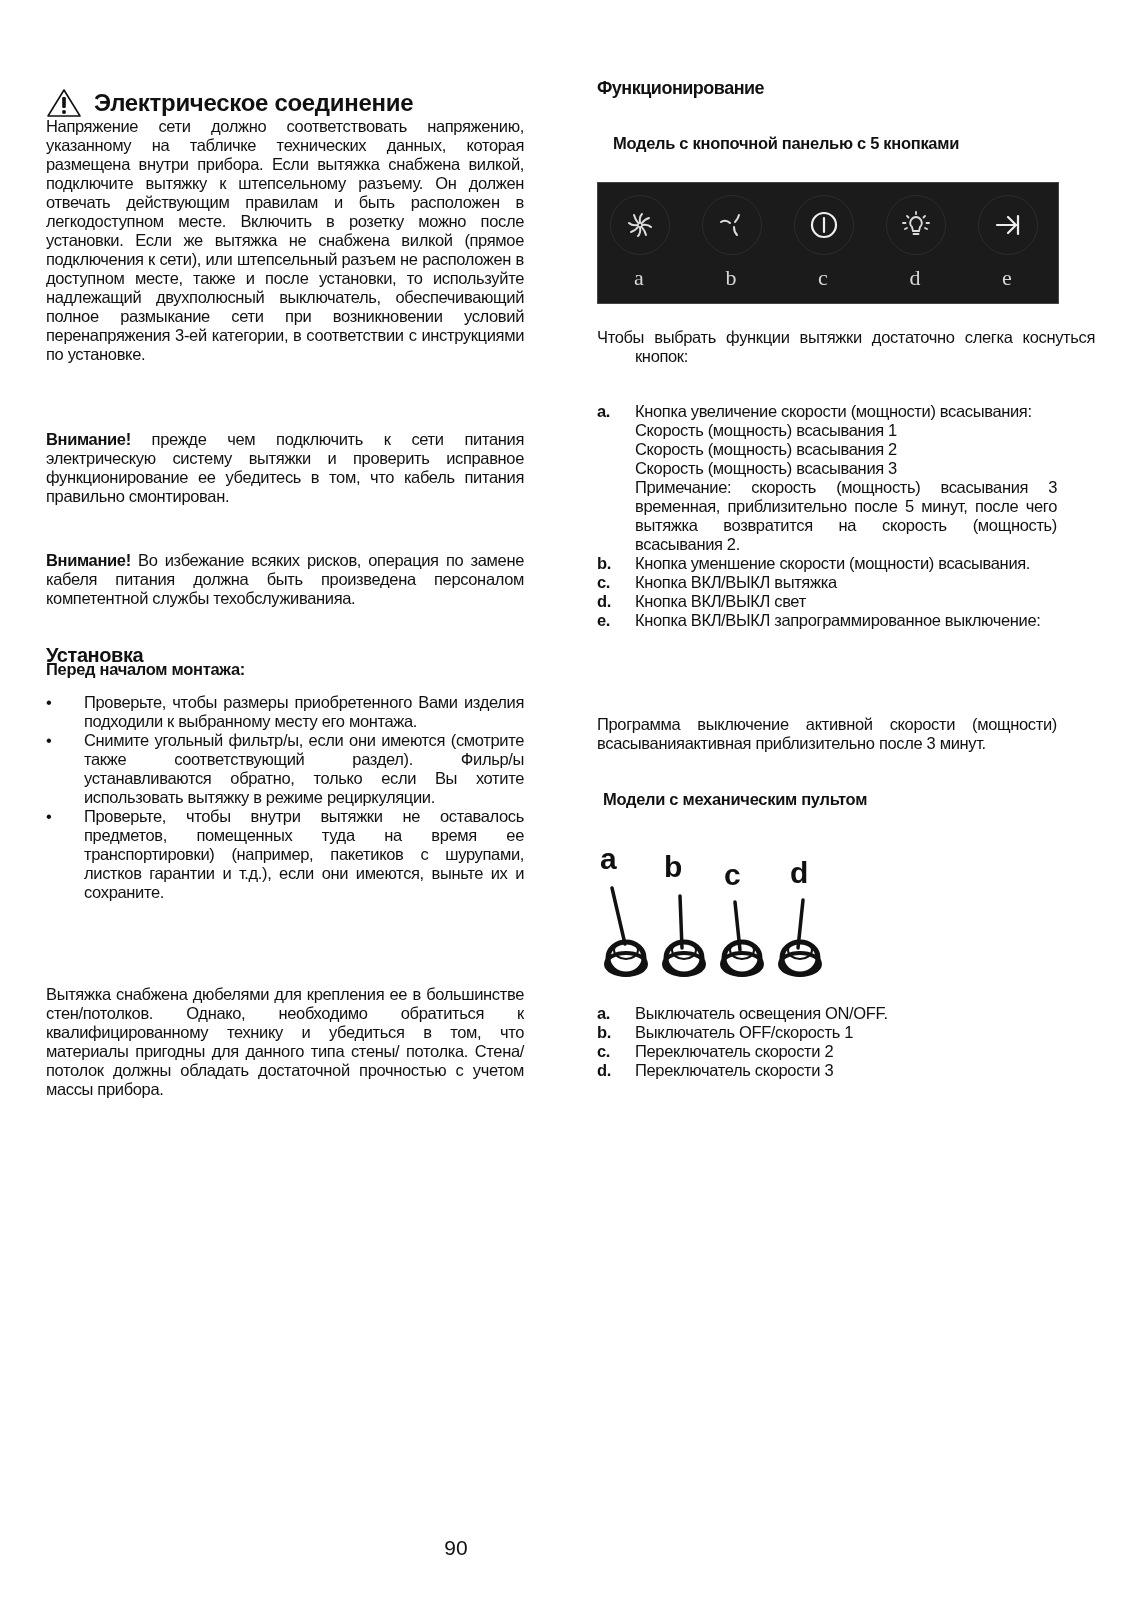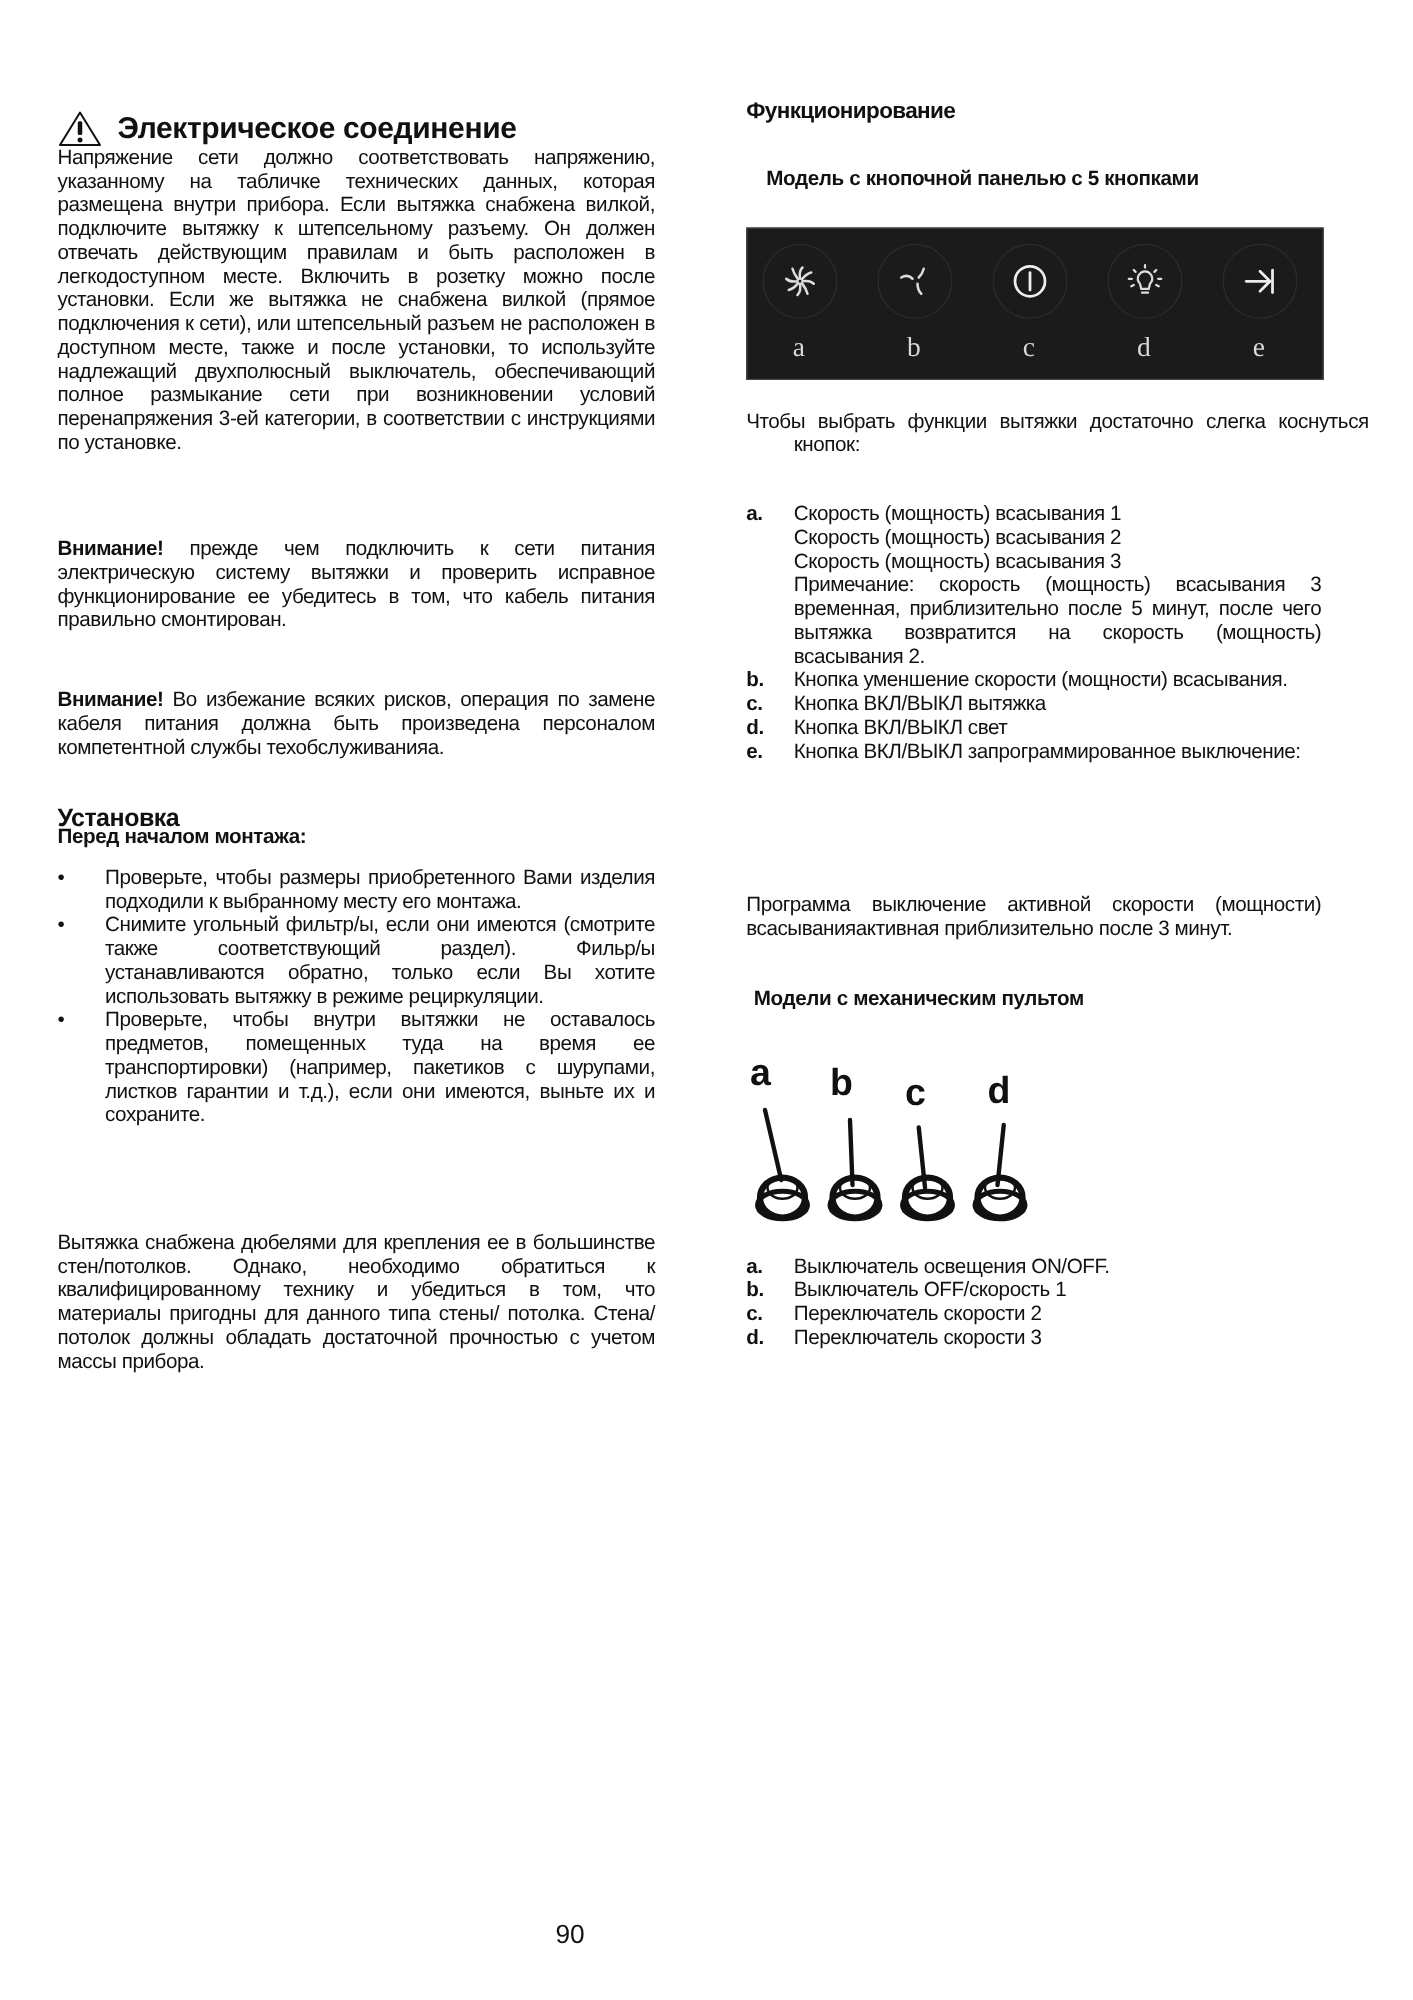--- a/index.html
+++ b/index.html
@@ -134,20 +134,21 @@
     </svg>
   </div>
   <div class="lbl" style="left:380px;">e</div>
 </div>
 
 <p class="p blk indent-first" style="top:328px; left:597px; width:460px;">Чтобы выбрать функции вытяжки достаточно слегка коснуться кнопок:</p>
 
 <ul class="alpha-list p blk" style="top:402px; left:597px; width:460px;">
   <li>
     <span class="mark">a.</span>
+    <div>Кнопка увеличение скорости (мощности) всасывания:</div>
     <div>Скорость (мощность) всасывания 1</div>
     <div>Скорость (мощность) всасывания 2</div>
     <div>Скорость (мощность) всасывания 3</div>
     <div>Примечание: скорость (мощность) всасывания 3 временная, приблизительно после 5 минут, после чего вытяжка возвратится на скорость (мощность) всасывания 2.</div>
   </li>
   <li><span class="mark">b.</span><span>Кнопка уменшение скорости (мощности) всасывания.</span></li>
   <li><span class="mark">c.</span><span>Кнопка ВКЛ/ВЫКЛ вытяжка</span></li>
   <li><span class="mark">d.</span><span>Кнопка ВКЛ/ВЫКЛ свет</span></li>
   <li><span class="mark">e.</span><span>Кнопка ВКЛ/ВЫКЛ запрограммированное выключение:</span></li>
 </ul>

